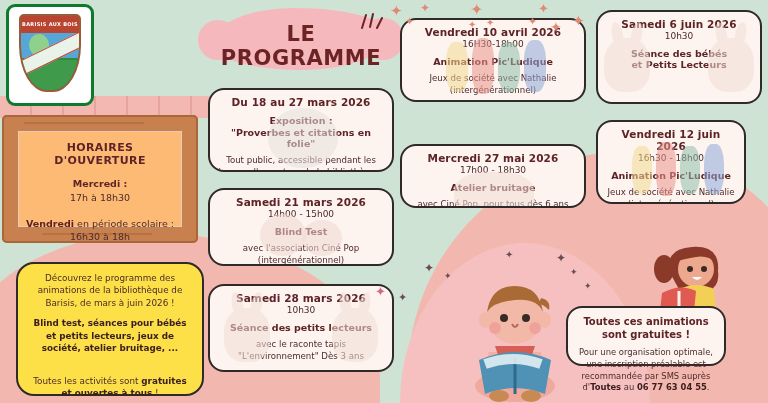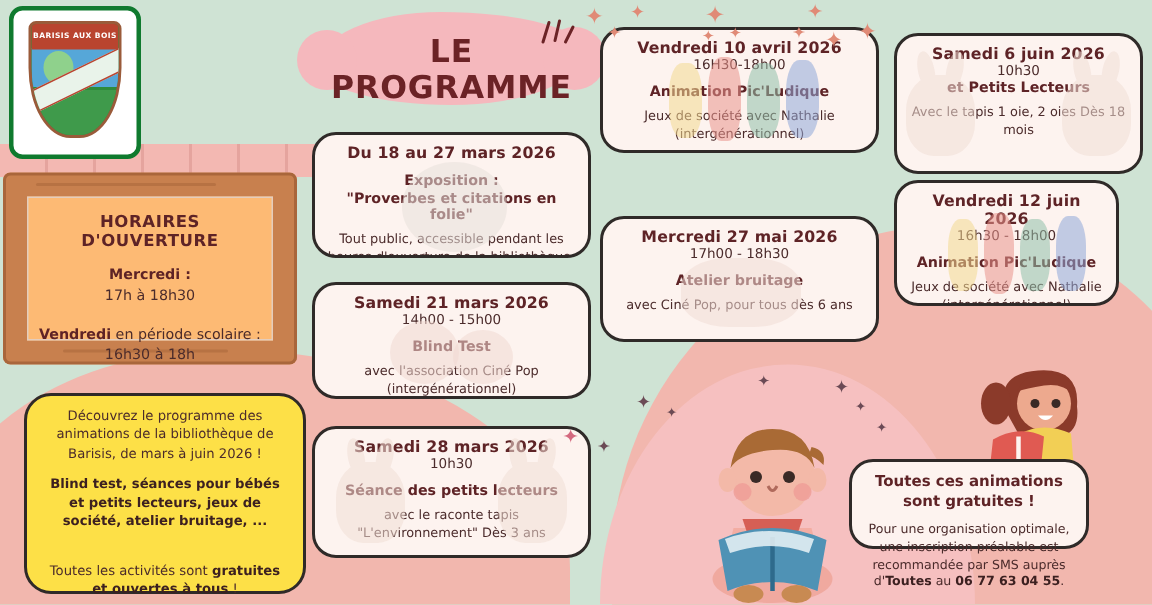--- a/index.html
+++ b/index.html
@@ -246,35 +246,35 @@
     <div class="blob-deco" style="left:44px;top:22px;width:22px;height:50px;background:#f3d98f;border-radius:40%;"></div>
     <div class="blob-deco" style="left:70px;top:18px;width:22px;height:56px;background:#e9948c;border-radius:40%;"></div>
     <div class="blob-deco" style="left:96px;top:22px;width:22px;height:50px;background:#8fc0a9;border-radius:40%;"></div>
     <div class="blob-deco" style="left:122px;top:20px;width:22px;height:52px;background:#8fa8d8;border-radius:40%;"></div>
     <div class="d">Vendredi 10 avril 2026</div>
     <div class="t">16H30-18h00</div>
     <div class="n">Animation Pic'Ludique</div>
     <div class="s">Jeux de société avec Nathalie (intergénérationnel)</div>
   </div>
 
-  <div class="card" style="left:400px;top:144px;width:186px;height:84px;">
+  <div class="card" style="left:400px;top:144px;width:186px;height:64px;">
     <div class="blob-deco" style="left:52px;top:26px;width:80px;height:46px;background:#f0ddd6;border-radius:40%;"></div>
     <div class="d">Mercredi 27 mai 2026</div>
     <div class="t">17h00 - 18h30</div>
     <div class="n">Atelier bruitage</div>
     <div class="s">avec Ciné Pop, pour tous dès 6 ans</div>
   </div>
 
-  <div class="card" style="left:596px;top:10px;width:166px;height:94px;margin-top:12px;">
+  <div class="card" style="left:596px;top:10px;width:166px;height:94px;">
     <div class="bunny" style="left:6px;top:26px;"></div>
     <div class="bunny" style="right:6px;top:26px;"></div>
     <div class="d">Samedi 6 juin 2026</div>
     <div class="t">10h30</div>
+    <div class="n">Séance des bébés</div>
     <div class="n" style="margin-top:0;">et Petits Lecteurs</div>
-    <div class="s">Avec le tapis 1 oie, 2 oies Dès 18 mois</div>
   </div>
 
   <div class="card" style="left:596px;top:120px;width:150px;height:84px;">
     <div class="blob-deco" style="left:34px;top:24px;width:20px;height:48px;background:#f3d98f;border-radius:40%;"></div>
     <div class="blob-deco" style="left:58px;top:20px;width:20px;height:54px;background:#e9948c;border-radius:40%;"></div>
     <div class="blob-deco" style="left:82px;top:24px;width:20px;height:48px;background:#8fc0a9;border-radius:40%;"></div>
     <div class="blob-deco" style="left:106px;top:22px;width:20px;height:50px;background:#8fa8d8;border-radius:40%;"></div>
     <div class="d">Vendredi 12 juin 2026</div>
     <div class="t">16h30 - 18h00</div>
     <div class="n">Animation Pic'Ludique</div>

